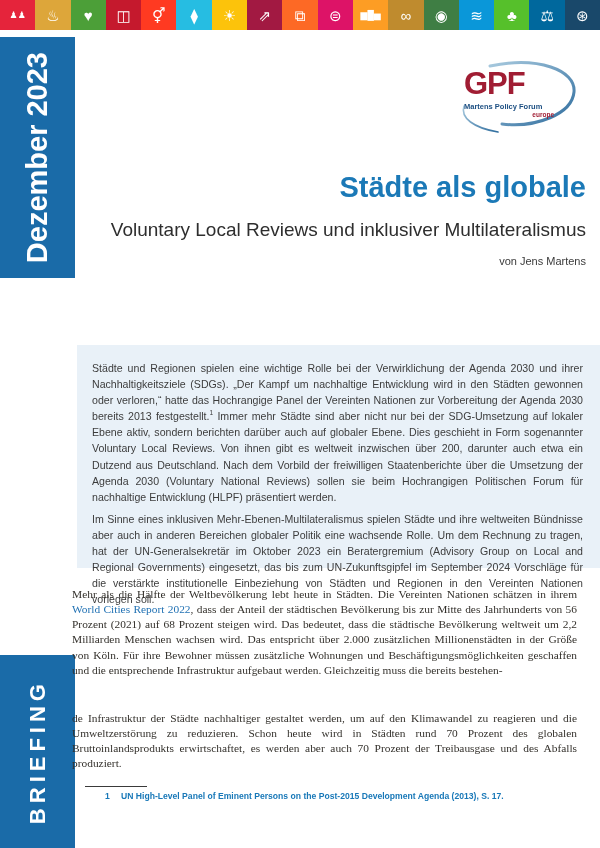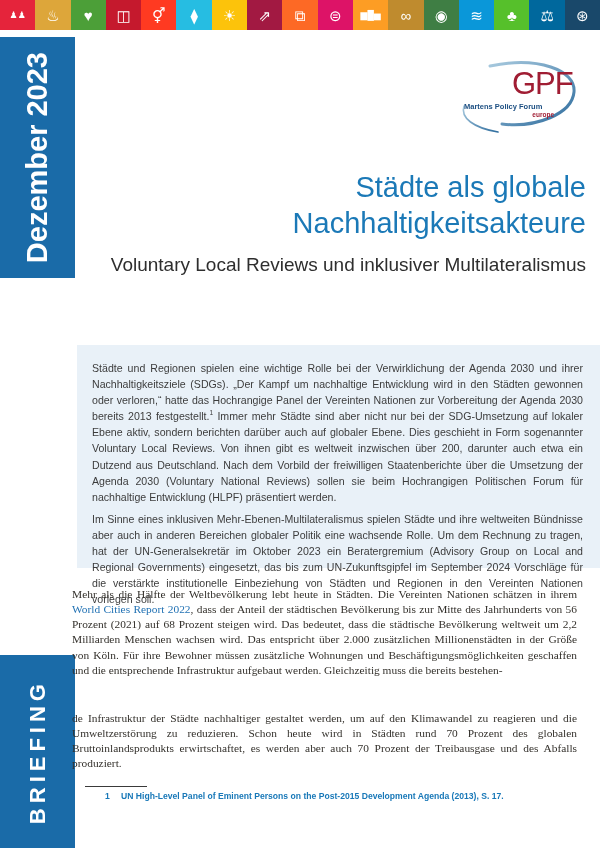--- a/index.html
+++ b/index.html
@@ -18,30 +18,30 @@
   .side-month{top:37px;height:241px;}
   .side-briefing{top:655px;height:193px;}
   .v-label{writing-mode:vertical-rl;transform:rotate(180deg);color:#ffffff;
            font-weight:bold;white-space:nowrap;}
   .side-month .v-label{font-size:29px;}
   .side-briefing .v-label{font-size:22px;letter-spacing:5px;}
 
   
   .logo{position:absolute;top:58px;right:14px;width:132px;height:82px;}
   .logo svg{position:absolute;top:0;left:0;}
-  .logo-acronym{position:absolute;top:10px;left:10px;font-size:31px;font-weight:normal;
-                color:#a01d33;letter-spacing:-1px;line-height:1;margin-left:48px;}
+  .logo-acronym{position:absolute;top:10px;left:10px;font-size:31px;font-weight:bold;
+                color:#a01d33;letter-spacing:-1px;line-height:1;}
   .logo-name{position:absolute;top:44px;left:10px;width:90px;font-size:7.5px;font-weight:bold;
              color:#1c4f82;line-height:1.2;}
   .logo-region{position:absolute;top:53px;left:58px;width:42px;font-size:6.5px;font-weight:bold;
                color:#a01d33;text-align:right;}
 
   
   .title-block{position:absolute;top:170px;left:90px;right:14px;text-align:right;}
-  .title-line{font-size:29px;font-weight:normal;color:#1b79b7;line-height:1.23;}
+  .title-line{font-size:29px;font-weight:bold;color:#1b79b7;line-height:1.23;}
   .subtitle{margin-top:13px;font-size:19px;color:#2e2e2e;line-height:1.2;}
   .byline{margin-top:14px;font-size:11px;color:#3a3a3a;}
 
   
   .intro-box{position:absolute;top:345px;left:77px;right:0;height:223px;background:#e9f1f8;
              box-sizing:border-box;padding:15px 17px 0 15px;}
   .intro-box p{margin:0;font-size:10.6px;line-height:1.52;color:#3c3c3c;text-align:justify;}
   .intro-box p + p{margin-top:6px;}
 
   
@@ -142,22 +142,22 @@
         <path d="M 44 74 C 20 70 6 60 10 48" stroke-width="1.6"></path>
       </g>
     </svg>
     <span class="logo-acronym">GPF</span>
     <span class="logo-name">Martens Policy Forum</span>
     <span class="logo-region">europe</span>
   </div>
 
   <div class="title-block">
     <div class="title-line">Städte als globale</div>
-    <div class="title-line">Nachhaltigkeitsakteure</div>
     <div class="subtitle">Voluntary Local Reviews und inklusiver Multilateralismus</div>
+    <div class="byline">von Jens Martens</div>
   </div>
 
   <div class="intro-box">
     <p><span>Städte und Regionen spielen eine wichtige Rolle bei der Verwirklichung der Agenda 2030 und ihrer Nachhaltigkeitsziele (SDGs). „Der Kampf um nachhaltige Entwicklung wird in den Städten gewonnen oder verloren,“ hatte das Hochrangige Panel der Vereinten Nationen zur Vorbereitung der Agenda 2030 bereits 2013 festgestellt.</span><span class="seg-sup">1</span><span> Immer mehr Städte sind aber nicht nur bei der SDG-Umsetzung auf lokaler Ebene aktiv, sondern berichten darüber auch auf globaler Ebene. Dies geschieht in Form sogenannter </span><span class="seg-i">Voluntary Local Reviews</span><span>. Von ihnen gibt es weltweit inzwischen über 200, darunter auch etwa ein Dutzend aus Deutschland. Nach dem Vorbild der freiwilligen Staatenberichte über die Umsetzung der Agenda 2030 </span><span class="seg-i">(Voluntary National Reviews)</span><span> sollen sie beim Hochrangigen Politischen Forum für nachhaltige Entwicklung (HLPF) präsentiert werden.</span></p>
     <p><span>Im Sinne eines inklusiven Mehr-Ebenen-Multilateralismus spielen Städte und ihre weltweiten Bündnisse aber auch in anderen Bereichen globaler Politik eine wachsende Rolle. Um dem Rechnung zu tragen, hat der UN-Generalsekretär im Oktober 2023 ein Beratergremium </span><span class="seg-i">(Advisory Group on Local and Regional Governments)</span><span> eingesetzt, das bis zum UN-Zukunftsgipfel im September 2024 Vorschläge für die verstärkte institutionelle Einbeziehung von Städten und Regionen in den Vereinten Nationen vorlegen soll.</span></p>
   </div>
 
   <div class="columns">
     <div class="col">
       <p><span>Mehr als die Hälfte der Weltbevölkerung lebt heute in Städten. Die Vereinten Nationen schätzen in ihrem </span><span class="seg-link">World Cities Report 2022</span><span>, dass der Anteil der städtischen Bevölkerung bis zur Mitte des Jahrhunderts von 56 Prozent (2021) auf 68 Prozent steigen wird. Das bedeutet, dass die städtische Bevölkerung weltweit um 2,2 Milliarden Menschen wachsen wird. Das entspricht über 2.000 zusätzlichen Millionenstädten in der Größe von Köln. Für ihre Bewohner müssen zusätzliche Wohnungen und Beschäftigungsmöglichkeiten geschaffen und die entsprechende Infrastruktur aufgebaut werden. Gleichzeitig muss die bereits bestehen-</span></p>

